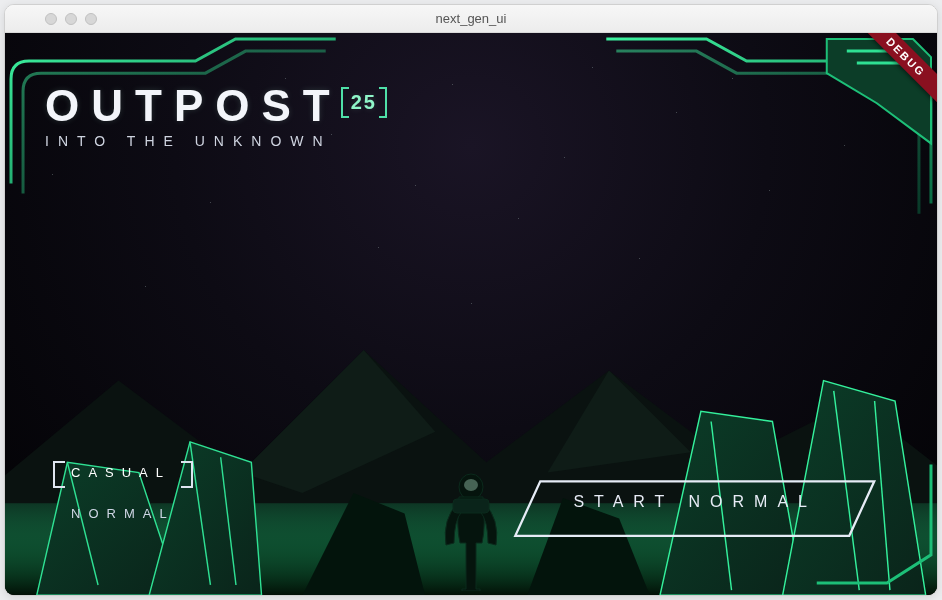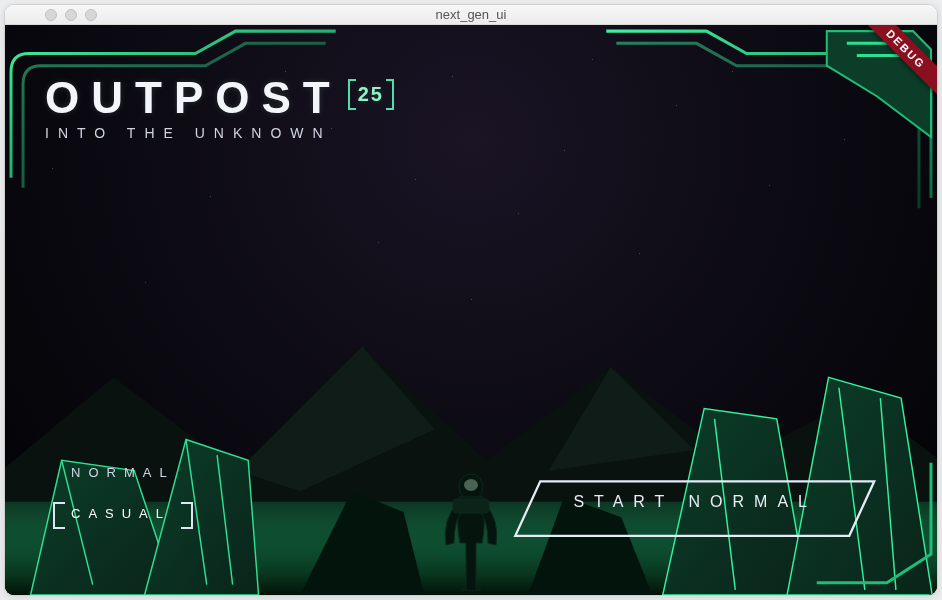--- a/index.html
+++ b/index.html
@@ -10,21 +10,21 @@
   .window {
     position: absolute; inset: 4px;
     background: #fff;
     border: 1px solid #d0d0d0;
     border-radius: 10px;
     box-shadow: 0 2px 10px rgba(0,0,0,.1);
     overflow: hidden;
     display: flex; flex-direction: column;
   }
   .titlebar {
-    height: 20px;
+    height: 28px;
     background: linear-gradient(#f7f7f7,#ececec);
     border-bottom: 1px solid #d9d9d9;
     display: flex; align-items: center;
     position: relative;
     padding-left: 30px;
   }
   .traffic { display:flex; gap:8px; margin-left:10px; }
   .traffic span { width:12px; height:12px; border-radius:50%; background:#d7d7d7; border:1px solid #c0c0c0; }
   .title { position:absolute; left:0; right:0; text-align:center; font-size:13px; color:#555; pointer-events:none; }
 
@@ -36,21 +36,21 @@
   .stars span { position:absolute; width:1px; height:1px; background:#9aa; border-radius:50%; opacity:.5; }
 
   
   .frame-svg { position:absolute; inset:0; width:100%; height:100%; }
 
   
   .terrain-svg { position:absolute; left:0; right:0; bottom:0; width:100%; height:60%; }
 
   
   .title-block { position:absolute; top:48px; left:40px; color:#eef; }
-  .logo { font-size:44px; font-weight:700; letter-spacing:12px; color:#f3f5fa; text-shadow:0 0 6px rgba(180,255,220,.15); display:flex; align-items:center; gap:10px; }
+  .logo { font-size:44px; font-weight:700; letter-spacing:12px; color:#f3f5fa; text-shadow:0 0 6px rgba(180,255,220,.15); display:flex; align-items:center; gap:3px; }
   .badge { display:inline-flex; align-items:center; justify-content:center; font-size:20px; letter-spacing:2px; padding:2px 6px; color:#8ff5c8; position:relative; top:-4px; }
   .badge::before, .badge::after { content:""; position:absolute; width:6px; height:100%; border:2px solid #4fe0a8; }
   .badge::before { left:-4px; border-right:none; }
   .badge::after { right:-4px; border-left:none; }
   .subtitle { margin-top:2px; font-size:14px; letter-spacing:9px; color:#cfd4e0; }
 
   
   .difficulty { position:absolute; left:48px; bottom:70px; display:flex; flex-direction:column; gap:18px; }
   .diff-item { font-size:13px; letter-spacing:8px; color:#cfd6e5; cursor:pointer; position:relative; padding:4px 18px; }
   .diff-item.selected { color:#fff; }
@@ -194,22 +194,22 @@
 
     <div class="title-block">
       <div class="logo">
         <span>OUTPOST</span>
         <span class="badge">25</span>
       </div>
       <div class="subtitle">INTO THE UNKNOWN</div>
     </div>
 
     <div class="difficulty">
+      <div class="diff-item selected">CASUAL</div>
       <div class="diff-item">NORMAL</div>
-      <div class="diff-item selected">CASUAL</div>
     </div>
 
     <div class="start-wrap">
       <button class="start-btn">
         <svg class="start-frame" viewBox="0 0 320 52" preserveAspectRatio="none">
           <polygon points="24,2 318,2 296,50 2,50" fill="none" stroke="#e6ecf6" stroke-width="2"></polygon>
         </svg>
         <span>START NORMAL</span>
       </button>
     </div>

